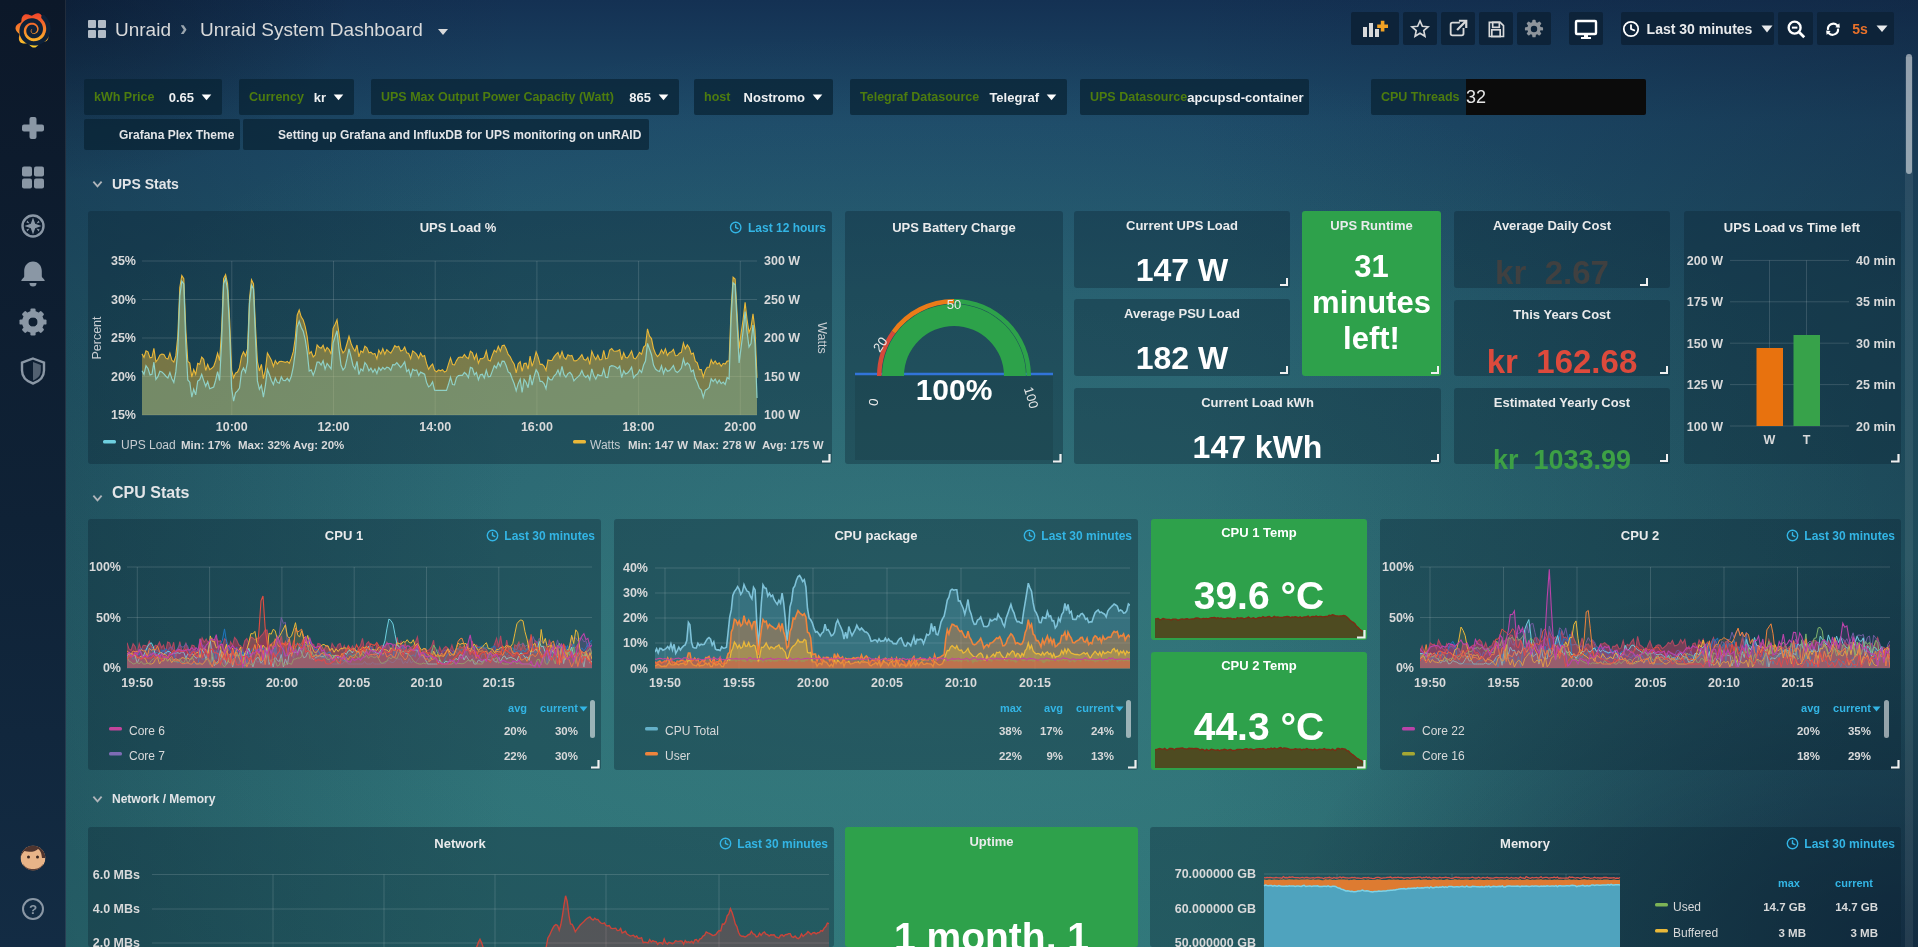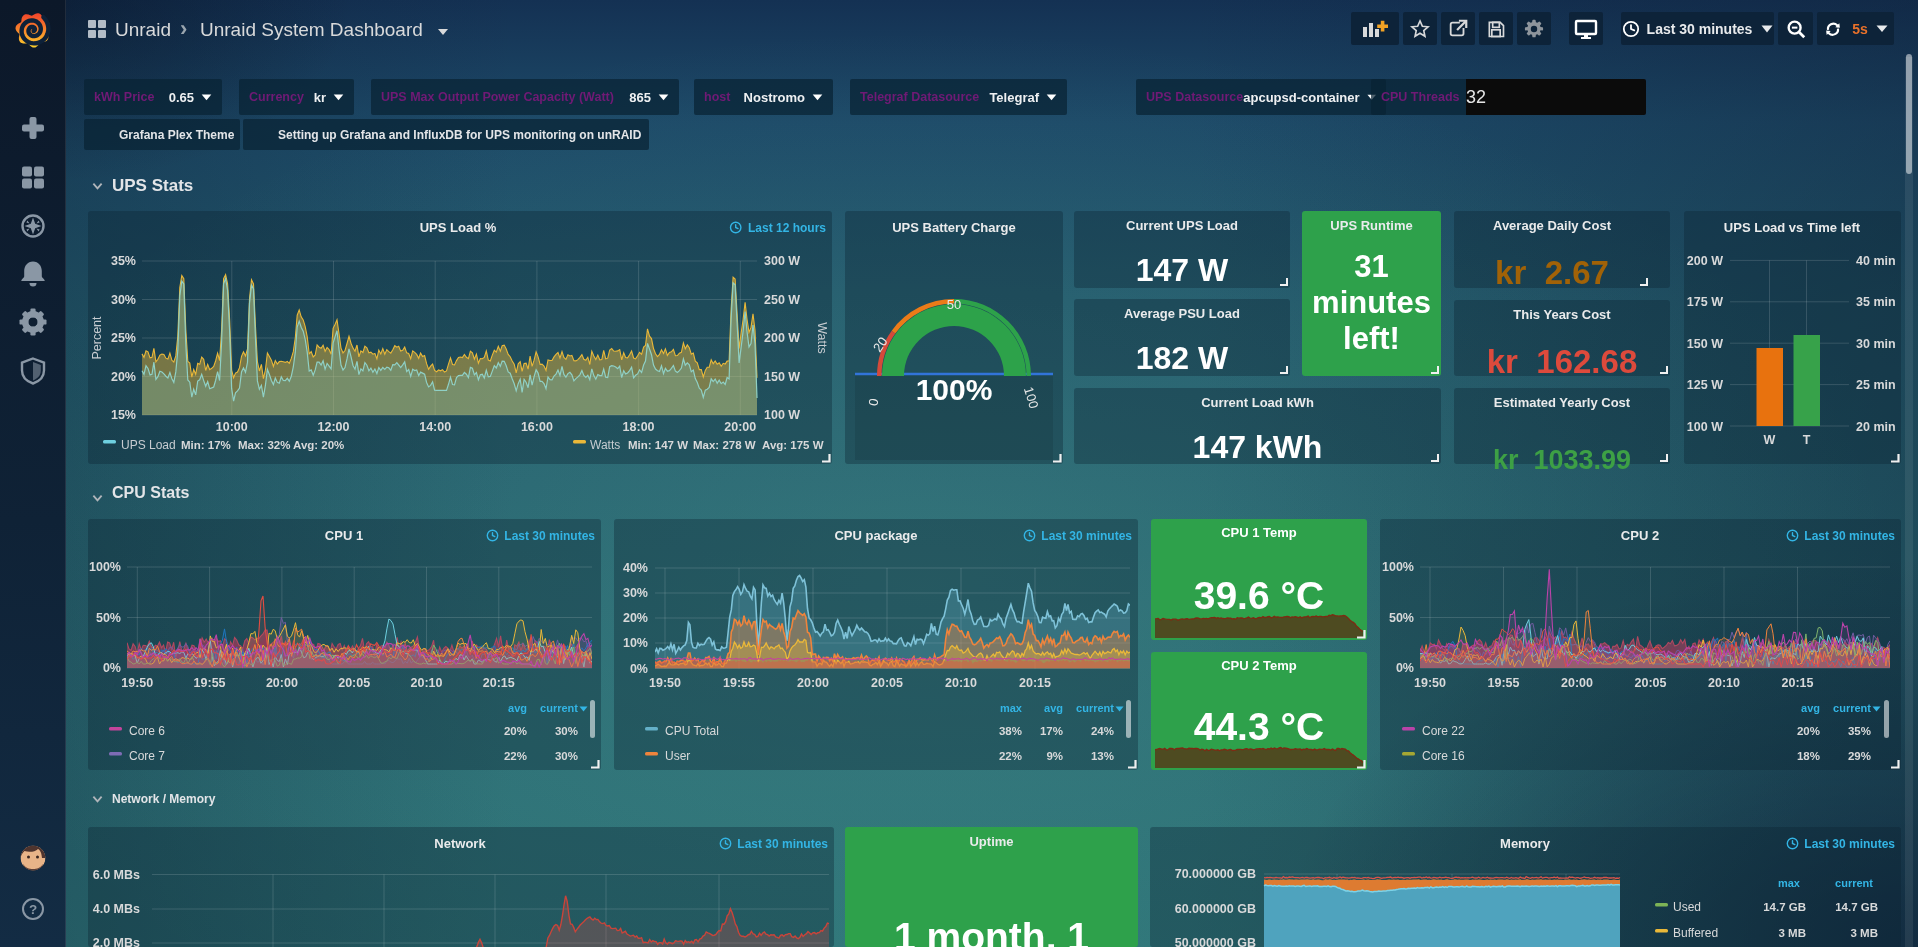--- a/index.html
+++ b/index.html
@@ -15,21 +15,21 @@
 .panel { position:absolute; background:rgba(12,35,50,0.35); border-radius:3px; }
 .green-panel { position:absolute; background:#2EA14B; border-radius:3px; }
 .ptitle { position:absolute; width:100%; text-align:center; top:7px; font-size:13px; font-weight:bold; color:#eaebec; }
 .bigval { position:absolute; width:100%; text-align:center; font-weight:bold; color:#fff; }
 .rcorner { position:absolute; right:2px; bottom:2px; width:8px; height:8px; border-right:2.2px solid #f0f0f0; border-bottom:2.2px solid #f0f0f0;}
 .sidebar { position:absolute; left:0; top:0; width:66px; height:947px;
   background:linear-gradient(to bottom,#0c1829 0%, #0f2236 55%, #132c44 100%); }
 .sidebar .edge { position:absolute; right:0; top:0; width:1px; height:100%; background:rgba(255,255,255,0.09); }
 .rowhdr { position:absolute; color:#e3e5e8; font-size:17px; font-weight:bold; }
 .varbox { position:absolute; height:36px; background:rgba(9,34,51,0.72); border-radius:2px; display:flex; align-items:center; white-space:nowrap; padding:0 10px; }
-.varbox .lab { color:#701a75; font-weight:bold; font-size:12.5px; }
+.varbox .lab { color:#4d7c0f; font-weight:bold; font-size:12.5px; }
 .varbox .val { color:#eef0f2; font-weight:bold; font-size:13px; margin-left:auto; }
 .linkbox { position:absolute; height:31px; background:rgba(9,34,51,0.72); border-radius:2px; display:flex; align-items:center; color:#e3e5e8; font-weight:bold; font-size:12px; padding:0 27px; white-space:nowrap; }
 .navbtn { position:absolute; top:12px; height:33px; background:#0D2339; border-radius:2px; display:flex; align-items:center; justify-content:center; }
 </style></head>
 <body>
 
 <div class="sidebar">
 <div class="edge"></div>
 <svg class="abs" style="left:0;top:0" width="66" height="947" viewBox="0 0 66 947">
   <defs>
@@ -205,21 +205,21 @@
       <polygon points="0.5,0.5 11.5,0.5 6,7" fill="#fff"></polygon>
     </svg>
   </div>
 <div class="varbox" style="left:850px;top:79px;width:217px">
     <span class="lab">Telegraf Datasource</span>
     <span class="val">Telegraf</span>
     <svg width="11" height="7" viewBox="0 0 12 8" style="margin-left:7px">
       <polygon points="0.5,0.5 11.5,0.5 6,7" fill="#fff"></polygon>
     </svg>
   </div>
-<div class="varbox" style="left:1136px;top:79px;width:250px">
+<div class="varbox" style="left:1080px;top:79px;width:229px">
     <span class="lab">UPS Datasource</span>
     <span class="val">apcupsd-container</span>
     <svg width="11" height="7" viewBox="0 0 12 8" style="margin-left:7px">
       <polygon points="0.5,0.5 11.5,0.5 6,7" fill="#fff"></polygon>
     </svg>
   </div>
 <div class="varbox" style="left:1371px;top:79px;width:95px;border-radius:2px 0 0 2px">
     <span class="lab">CPU Threads</span>
   </div>
 <div class="abs" style="left:1466px;top:79px;width:180px;height:36px;background:#0b0b0b;border-radius:0 2px 2px 0;display:flex;align-items:center">
@@ -228,21 +228,21 @@
 <div class="linkbox" style="left:84px;top:119px;width:156px"><svg width="14" height="14" viewBox="0 0 24 24" style="margin-right:8px">
       <path d="M15,4 h-9 a2,2 0 0 0 -2,2 v12 a2,2 0 0 0 2,2 h12 a2,2 0 0 0 2,-2 v-9" fill="none" stroke="#d8d9da" stroke-width="2.2"></path>
       <path d="M14,3 h7 v7" fill="none" stroke="#d8d9da" stroke-width="2.2"></path>
       <path d="M21,3 L11,13" stroke="#d8d9da" stroke-width="2.2"></path>
     </svg>Grafana Plex Theme</div>
 <div class="linkbox" style="left:243px;top:119px;width:406px"><svg width="14" height="14" viewBox="0 0 24 24" style="margin-right:8px">
       <path d="M15,4 h-9 a2,2 0 0 0 -2,2 v12 a2,2 0 0 0 2,2 h12 a2,2 0 0 0 2,-2 v-9" fill="none" stroke="#d8d9da" stroke-width="2.2"></path>
       <path d="M14,3 h7 v7" fill="none" stroke="#d8d9da" stroke-width="2.2"></path>
       <path d="M21,3 L11,13" stroke="#d8d9da" stroke-width="2.2"></path>
     </svg>Setting up Grafana and InfluxDB for UPS monitoring on unRAID</div>
-<div class="rowhdr" style="left:92px;top:176px;display:flex;align-items:center;font-size:17px"><svg width="11" height="8" viewBox="0 0 12 8" style="margin-right:9px">
+<div class="rowhdr" style="left:92px;top:176px;display:flex;align-items:center;font-size:14px"><svg width="11" height="8" viewBox="0 0 12 8" style="margin-right:9px">
       <polyline points="1.5,1.5 6,6.5 10.5,1.5" fill="none" stroke="#b0b5ba" stroke-width="2"></polyline>
     </svg>UPS Stats</div>
 <div class="rowhdr" style="left:92px;top:484px;display:flex;align-items:flex-end;font-size:16px"><svg width="11" height="8" viewBox="0 0 12 8" style="margin-right:9px">
       <polyline points="1.5,1.5 6,6.5 10.5,1.5" fill="none" stroke="#b0b5ba" stroke-width="2"></polyline>
     </svg>CPU Stats</div>
 <div class="rowhdr" style="left:92px;top:792px;display:flex;align-items:center;font-size:12px"><svg width="11" height="8" viewBox="0 0 12 8" style="margin-right:9px">
       <polyline points="1.5,1.5 6,6.5 10.5,1.5" fill="none" stroke="#b0b5ba" stroke-width="2"></polyline>
     </svg>Network / Memory</div>
 <div class="panel" style="left:88px;top:211px;width:744px;height:253px"></div>
 <div class="panel" style="left:845px;top:211px;width:218px;height:253px"></div>
@@ -270,21 +270,21 @@
     <div class="bigval" style="top:41px;font-size:32px">182 W</div>
     <div class="rcorner"></div>
   </div>
 <div class="abs" style="left:1074px;top:388px;width:367px;height:76px">
     <div class="ptitle">Current Load kWh</div>
     <div class="bigval" style="top:41px;font-size:32px">147 kWh</div>
     <div class="rcorner"></div>
   </div>
 <div class="abs" style="left:1454px;top:211px;width:196px;height:77px">
     <div class="ptitle">Average Daily Cost</div>
-    <div class="bigval" style="top:43px;font-size:33px"><span style="color:#a16207">kr&nbsp;&nbsp;2.67</span></div>
+    <div class="bigval" style="top:43px;font-size:33px"><span style="color:#404040">kr&nbsp;&nbsp;2.67</span></div>
     <div class="rcorner"></div>
   </div>
 <div class="abs" style="left:1454px;top:300px;width:216px;height:76px">
     <div class="ptitle">This Years Cost</div>
     <div class="bigval" style="top:43px;font-size:33px"><span style="color:#DD4A3C">kr&nbsp;&nbsp;162.68</span></div>
     <div class="rcorner"></div>
   </div>
 <div class="abs" style="left:1454px;top:388px;width:216px;height:76px">
     <div class="ptitle">Estimated Yearly Cost</div>
     <div class="bigval" style="top:57px;font-size:27px"><span style="color:#3DA045">kr&nbsp;&nbsp;1033.99</span></div>

